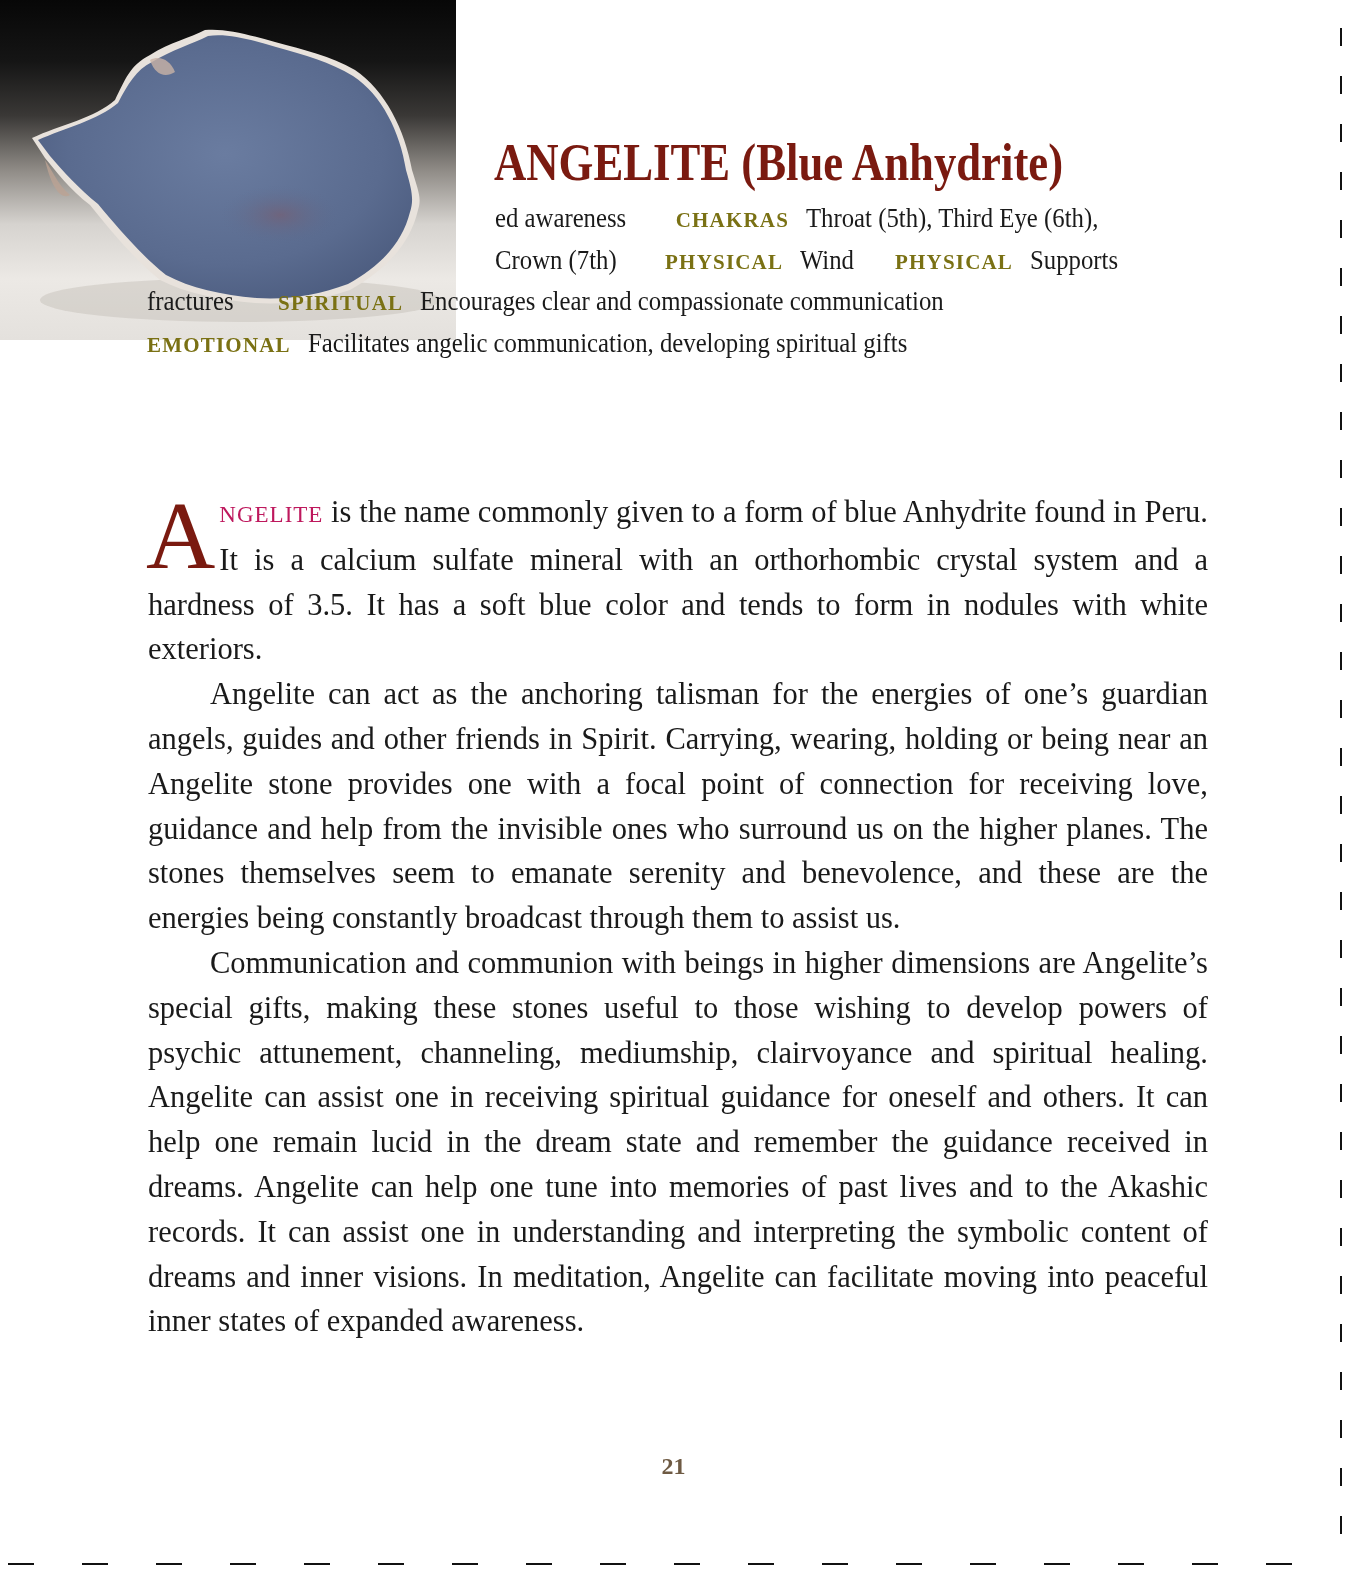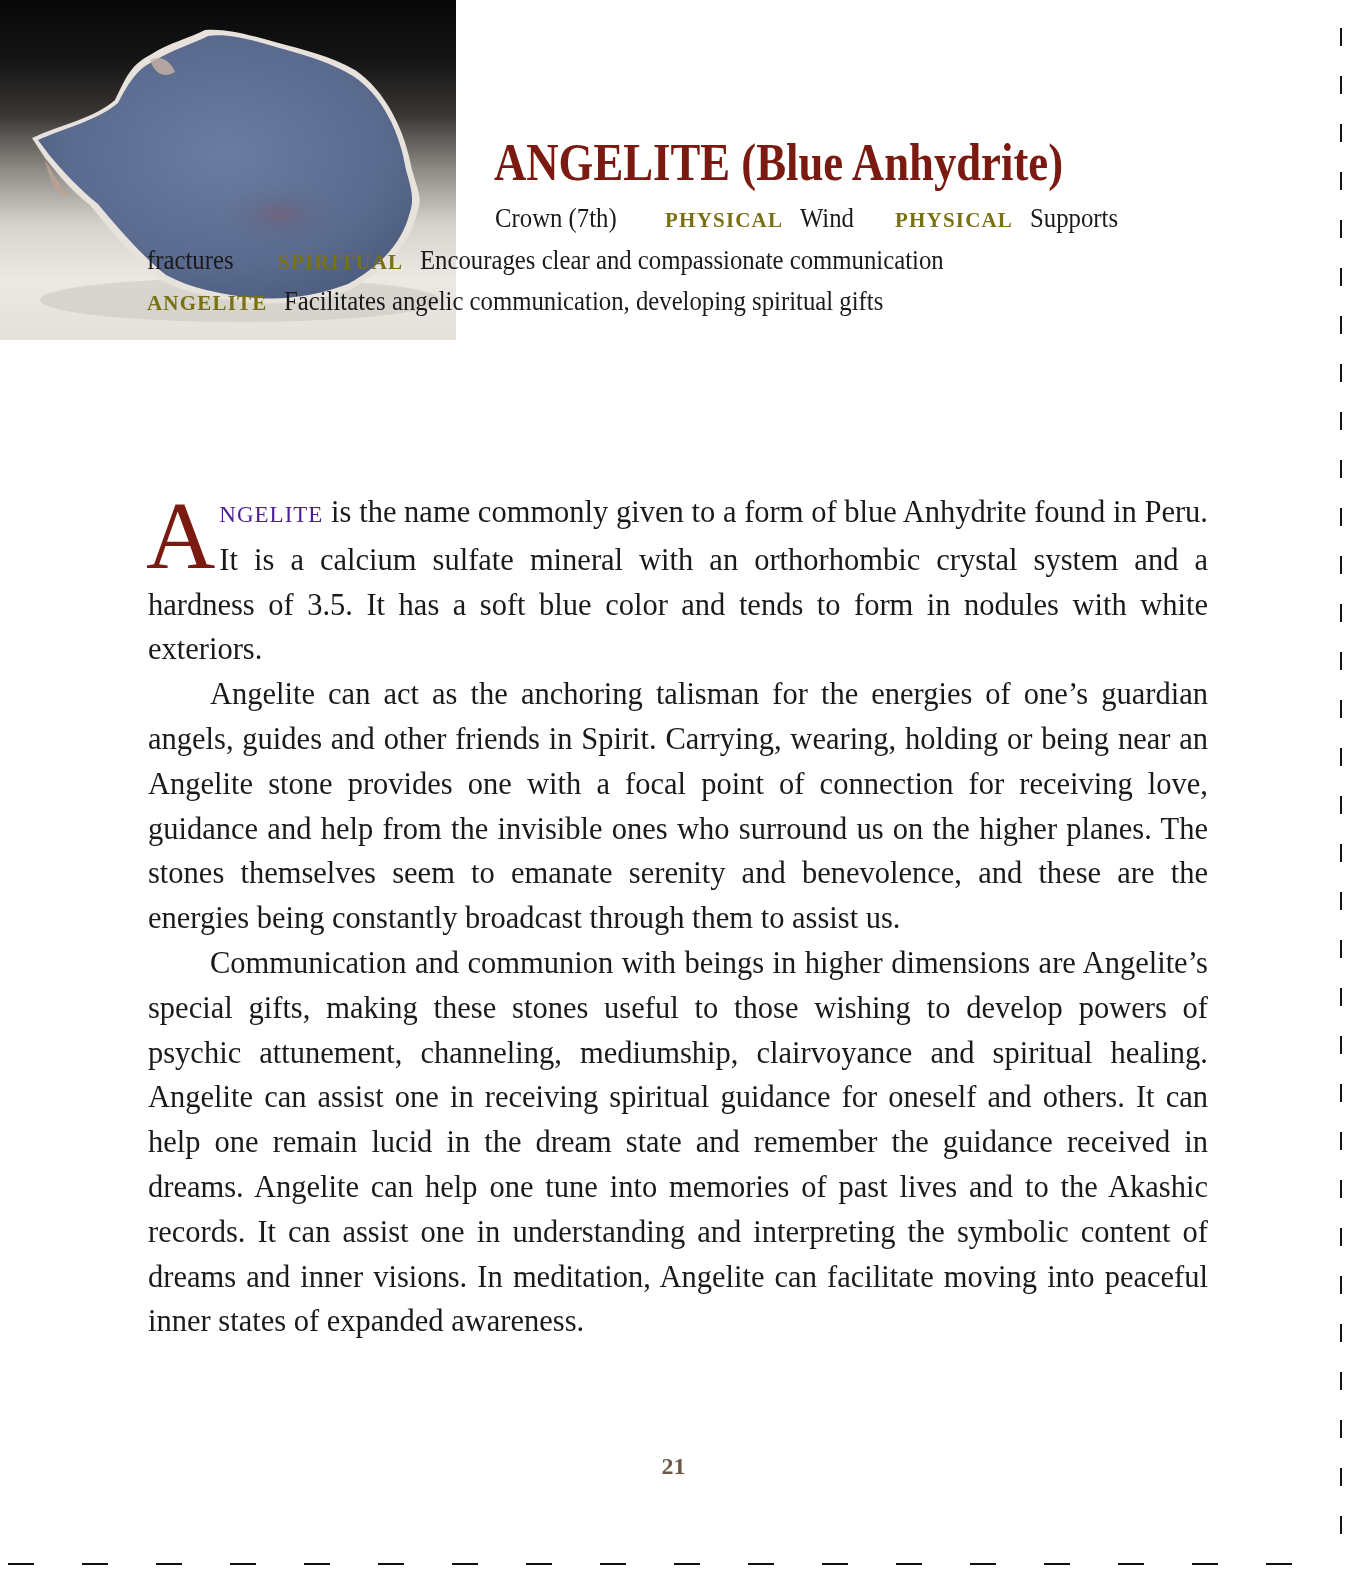--- a/index.html
+++ b/index.html
@@ -37,21 +37,21 @@
   .body-text {
     position: absolute; left: 148px; top: 490px; width: 1060px;
     font-size: 30.5px; line-height: 44.8px; text-align: justify;
   }
   .body-text p { margin: 0; }
   .body-text p.indent { text-indent: 62px; }
   .dropcap {
     float: left; font-size: 96px; line-height: 80px; color: #7a1a10;
     margin: 6px 4px -6px -2px; height: 84px;
   }
-  .smallcaps { color: #4c1d95; font-size: 23px; letter-spacing: 1px; }
+  .smallcaps { color: #be185d; font-size: 23px; letter-spacing: 1px; }
   .pageno {
     position: absolute; left: 0; width: 1347px; top: 1453px; text-align: center;
     font-size: 24px; font-weight: bold; color: #6e5a43;
   }
   .right-marks { position: absolute; left: 1340px; top: 0; width: 3px; height: 1572px; }
   .right-marks i { position: absolute; left: 0; width: 2px; height: 18px; background: #111; }
   .bottom-marks { position: absolute; left: 0; top: 1563px; width: 1347px; height: 3px; }
   .bottom-marks i { position: absolute; top: 0; height: 2px; width: 26px; background: #111; }
 </style>
 </head>
@@ -76,33 +76,38 @@
     <ellipse cx="280" cy="215" rx="60" ry="30" fill="url(#rust)"></ellipse>
     <path d="M150 60 C160 55 170 60 175 72 C165 78 155 75 150 60 Z" fill="#c9b3a6" opacity="0.8"></path>
     <path d="M45 160 C52 170 58 185 70 195 C62 200 52 190 45 160 Z" fill="#bca394" opacity="0.8"></path>
   </svg>
 </div>
 
 <h1 class="title">ANGELITE (Blue Anhydrite)</h1>
 
 <div class="attr-block">
   <div class="attr-line">
+    <span class="txt">ed awareness</span><span class="gap"></span>
+    <span class="lbl">CHAKRAS</span>
+    <span class="txt">Throat (5th), Third Eye (6th),</span>
+  </div>
+  <div class="attr-line">
     <span class="txt">Crown (7th)</span><span class="gap"></span>
     <span class="lbl">PHYSICAL</span>
     <span class="txt">Wind</span><span class="gap"></span>
     <span class="lbl">PHYSICAL</span>
     <span class="txt">Supports</span>
   </div>
   <div class="attr-line full">
     <span class="txt">fractures</span><span class="gap"></span>
     <span class="lbl">SPIRITUAL</span>
     <span class="txt">Encourages clear and compassionate communication</span>
   </div>
   <div class="attr-line full">
-    <span class="lbl">ANGELITE</span>
+    <span class="lbl">EMOTIONAL</span>
     <span class="txt">Facilitates angelic communication, developing spiritual gifts</span>
   </div>
 </div>
 
 <div class="body-text">
   <p>
     <span class="dropcap">A</span><span class="smallcaps">NGELITE</span><span> is the name commonly given to a form of blue Anhydrite found in Peru. It is a calcium sulfate mineral with an orthorhombic crystal system and a hardness of 3.5. It has a soft blue color and tends to form in nodules with white exteriors.</span>
   </p>
   <p class="indent">Angelite can act as the anchoring talisman for the energies of one’s guardian angels, guides and other friends in Spirit. Carrying, wearing, holding or being near an Angelite stone provides one with a focal point of connection for receiving love, guidance and help from the invisible ones who surround us on the higher planes. The stones themselves seem to emanate serenity and benevolence, and these are the energies being constantly broadcast through them to assist us.</p>
   <p class="indent">Communication and communion with beings in higher dimensions are Angelite’s special gifts, making these stones useful to those wishing to develop powers of psychic attunement, channeling, mediumship, clairvoyance and spiritual healing. Angelite can assist one in receiving spiritual guidance for oneself and others. It can help one remain lucid in the dream state and remember the guidance received in dreams. Angelite can help one tune into memories of past lives and to the Akashic records. It can assist one in understanding and interpreting the symbolic content of dreams and inner visions. In meditation, Angelite can facilitate moving into peaceful inner states of expanded awareness.</p>

